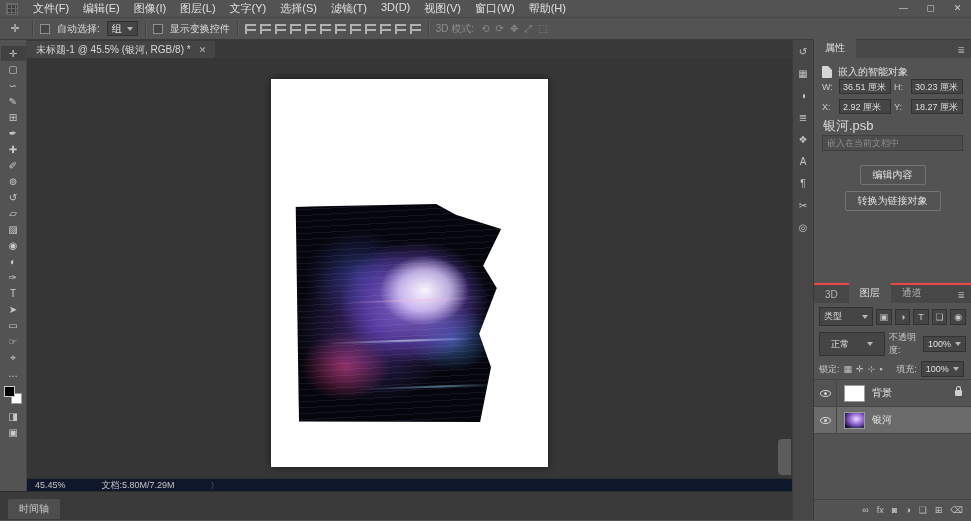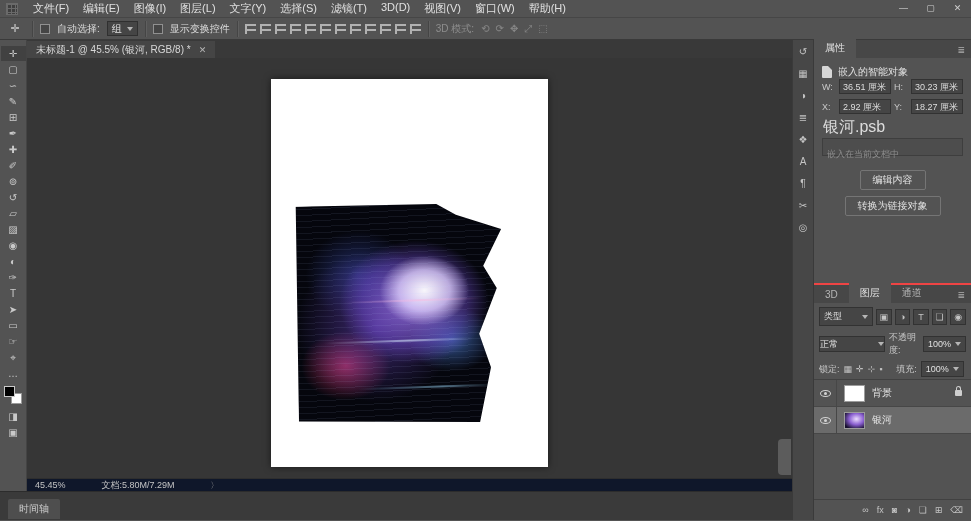--- a/index.html
+++ b/index.html
@@ -87,31 +87,31 @@
   .panel-tab.active{background:#535353;color:#e2e2e2}
   .panel-menu{margin-left:auto;padding:0 6px 3px 0;color:#b0b0b0;font-size:9px}
 
   .props{height:245px;background:#535353;border-bottom:2px solid #ef4444;display:flex;flex-direction:column}
   .props-body{padding:7px 8px;display:flex;flex-direction:column;}
   .so-row{display:flex;align-items:center;gap:6px;font-size:10px;color:#e0e0e0}
   .doc-icon{width:10px;height:12px;background:#d6d6d6;border-radius:1px;position:relative;flex:none}
   .doc-icon::after{content:"";position:absolute;right:0;top:0;border:2px solid #535353;border-left-color:transparent;border-bottom-color:transparent}
   .dims{display:grid;grid-template-columns:14px 1fr 14px 1fr;gap:5px 3px;align-items:center;font-size:9px;color:#c8c8c8}
   .val-box{background:#454545;border:1px solid #323232;height:15px;line-height:14px;padding:0 3px;font-size:9px;color:#dedede;white-space:nowrap;overflow:hidden}
-  .file-row{font-size:16px;color:#dcdcdc;padding:3px 0 0 1px}
-  .hint-box{background:#4d4d4d;border:1px solid #3e3e3e;height:16px;line-height:15px;padding:8px 4px;font-size:9px;color:#8d8d8d}
+  .file-row{font-size:13px;color:#dcdcdc;padding:3px 0 0 1px}
+  .hint-box{background:#4d4d4d;border:1px solid #3e3e3e;height:16px;line-height:15px;padding:0 4px;font-size:9px;color:#8d8d8d}
   .props-buttons{display:flex;flex-direction:column;align-items:center;gap:6px;margin-top:14px}
   .pbtn{background:#535353;border:1px solid #757575;border-radius:2px;padding:2px 12px;font-size:10px;color:#e0e0e0;white-space:nowrap}
 
   .layers-panel{flex:1;background:#535353;display:flex;flex-direction:column;min-height:0}
   .filter-row{display:flex;gap:3px;align-items:center;padding:4px 5px 3px}
   .kind-box{display:flex;align-items:center;gap:4px;background:#454545;border:1px solid #323232;height:19px;padding:0 4px;font-size:9px;color:#dedede;flex:0 0 54px}
   .mini-btn{width:16px;height:16px;background:#454545;border:1px solid #323232;text-align:center;line-height:15px;font-size:9px;color:#c5c5c5}
   .blend-row,.lock-row{display:flex;gap:4px;align-items:center;padding:2px 5px;font-size:9px;color:#c8c8c8}
-  .blend-box{flex:0 0 66px;display:flex;align-items:center;background:#454545;border:1px solid #323232;height:16px;padding:0 0;font-size:9px;color:#e0e0e0}
+  .blend-box{flex:0 0 66px;display:flex;align-items:center;background:#454545;border:1px solid #323232;height:24px;padding:0 11px;font-size:9px;color:#e0e0e0}
   .pct-box{display:flex;align-items:center;gap:4px;background:#454545;border:1px solid #323232;height:16px;padding:0 4px;font-size:9px;color:#e0e0e0}
   .lock-icons{display:flex;gap:4px;font-size:9px;color:#c0c0c0}
   .layer-list{flex:1;border-top:1px solid #414141;overflow:hidden}
   .layer-row{height:27px;display:flex;align-items:center;border-bottom:1px solid #474747}
   .layer-row.selected{background:#6b6b6b}
   .eye-cell{width:23px;height:100%;border-right:1px solid #474747;display:flex;align-items:center;justify-content:center;flex:none}
   .eye{width:11px;height:7px;border:1px solid #d2d2d2;border-radius:50%;position:relative}
   .eye::after{content:"";position:absolute;left:3px;top:1px;width:3px;height:3px;border-radius:50%;background:#d2d2d2}
   .thumb{width:21px;height:17px;margin:0 7px;border:1px solid #9c9c9c;flex:none}
   .thumb-galaxy{background:radial-gradient(at 60% 40%,#ecdcff,#8a5fd0 45%,#17102e 85%)}

